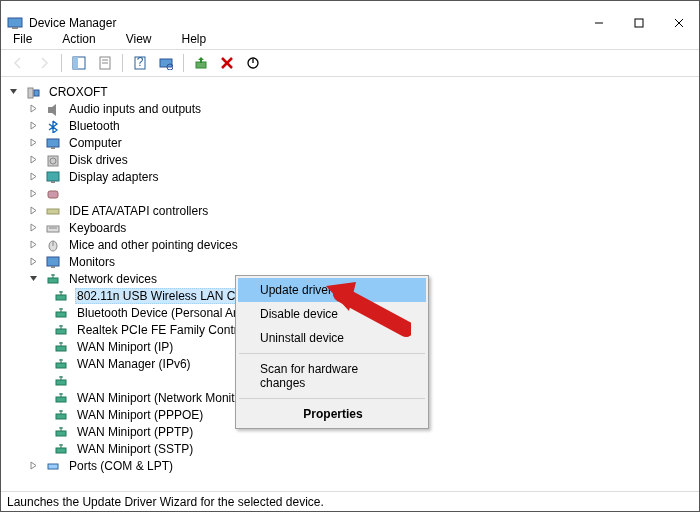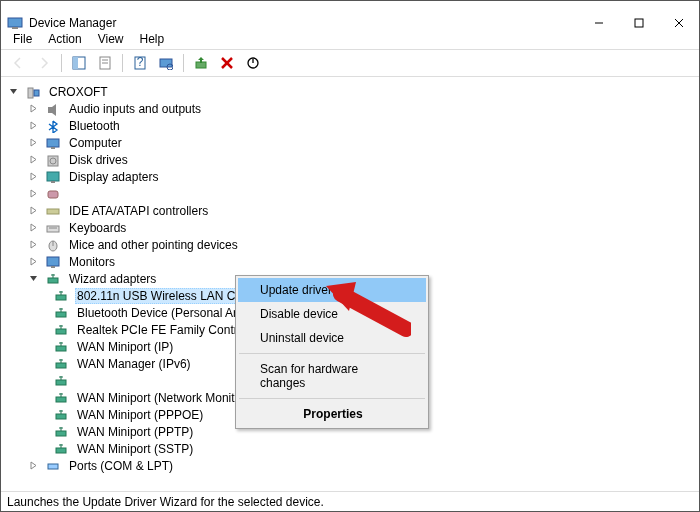--- a/index.html
+++ b/index.html
@@ -2,21 +2,21 @@
 <html><head>
 <meta charset="utf-8">
 <style>
   * { box-sizing: border-box; margin: 0; padding: 0; font-family: "Segoe UI", Tahoma, sans-serif; font-size: 12px; }
   body { width: 700px; height: 512px; background: #fff; overflow: hidden; border: 1px solid #555; position: relative; }
   .titlebar { display: flex; align-items: center; height: 28px; padding: 15px 0 0 6px; }
   .titlebar .icon { width: 16px; height: 16px; margin-right: 6px; display:flex; align-items:center; justify-content:center; }
   .titlebar .title { flex: 1; }
   .winbtns { display: flex; }
   .winbtn { width: 40px; height: 28px; display: flex; align-items: center; justify-content: center; }
-  .menubar { display: flex; gap: 0; padding: 0 4px; height: 20px; align-items: center; }
+  .menubar { display: flex; gap: 14px; padding: 0 4px; height: 20px; align-items: center; }
   .menubar span { padding: 2px 8px; }
   .toolbar { display: flex; align-items: center; gap: 4px; padding: 3px 6px; border-top: 1px solid #ddd; border-bottom: 1px solid #ddd; height: 28px; }
   .tbtn { width: 22px; height: 22px; display: flex; align-items: center; justify-content: center; border: 1px solid transparent; }
   .tbtn.disabled svg, .tbtn.disabled { opacity: 0.35; }
   .tsep { width: 1px; height: 18px; background: #ccc; margin: 0 2px; }
   .tree { position: absolute; top: 78px; left: 0; right: 0; bottom: 20px; overflow: hidden; padding: 4px 6px; }
   .node { display: flex; align-items: center; height: 17px; gap: 6px; white-space: nowrap; }
   .node.selected span.lbl { background: #cce8ff; border: 1px dotted #99d1ff; padding: 0 1px; }
   .lbl { padding: 0 2px; }
   .chev { width: 12px; height: 12px; display: flex; align-items: center; justify-content: center; }
@@ -296,21 +296,21 @@
         <svg viewBox="0 0 9 9">
           <path d="M1 2 L8 2 L4.5 7 Z" fill="#444"></path>
         </svg>
       </span>
       <span class="dev-icon">
         <svg viewBox="0 0 14 14">
           <rect x="2" y="6" width="10" height="5" fill="#4a8" stroke="#275"></rect>
           <path d="M7 6 L7 2 M5 3 L9 3" stroke="#275"></path>
         </svg>
       </span>
-      <span class="lbl">Wizard adapters</span>
+      <span class="lbl">Network devices</span>
     </div>
     <div class="node selected">
       <span class="indent" style="width:40px"></span>
       <span class="dev-icon">
         <svg viewBox="0 0 14 14">
           <rect x="2" y="6" width="10" height="5" fill="#4a8" stroke="#275"></rect>
           <path d="M7 6 L7 2 M5 3 L9 3" stroke="#275"></path>
         </svg>
       </span>
       <span class="lbl">802.11n USB Wireless LAN Card</span>

